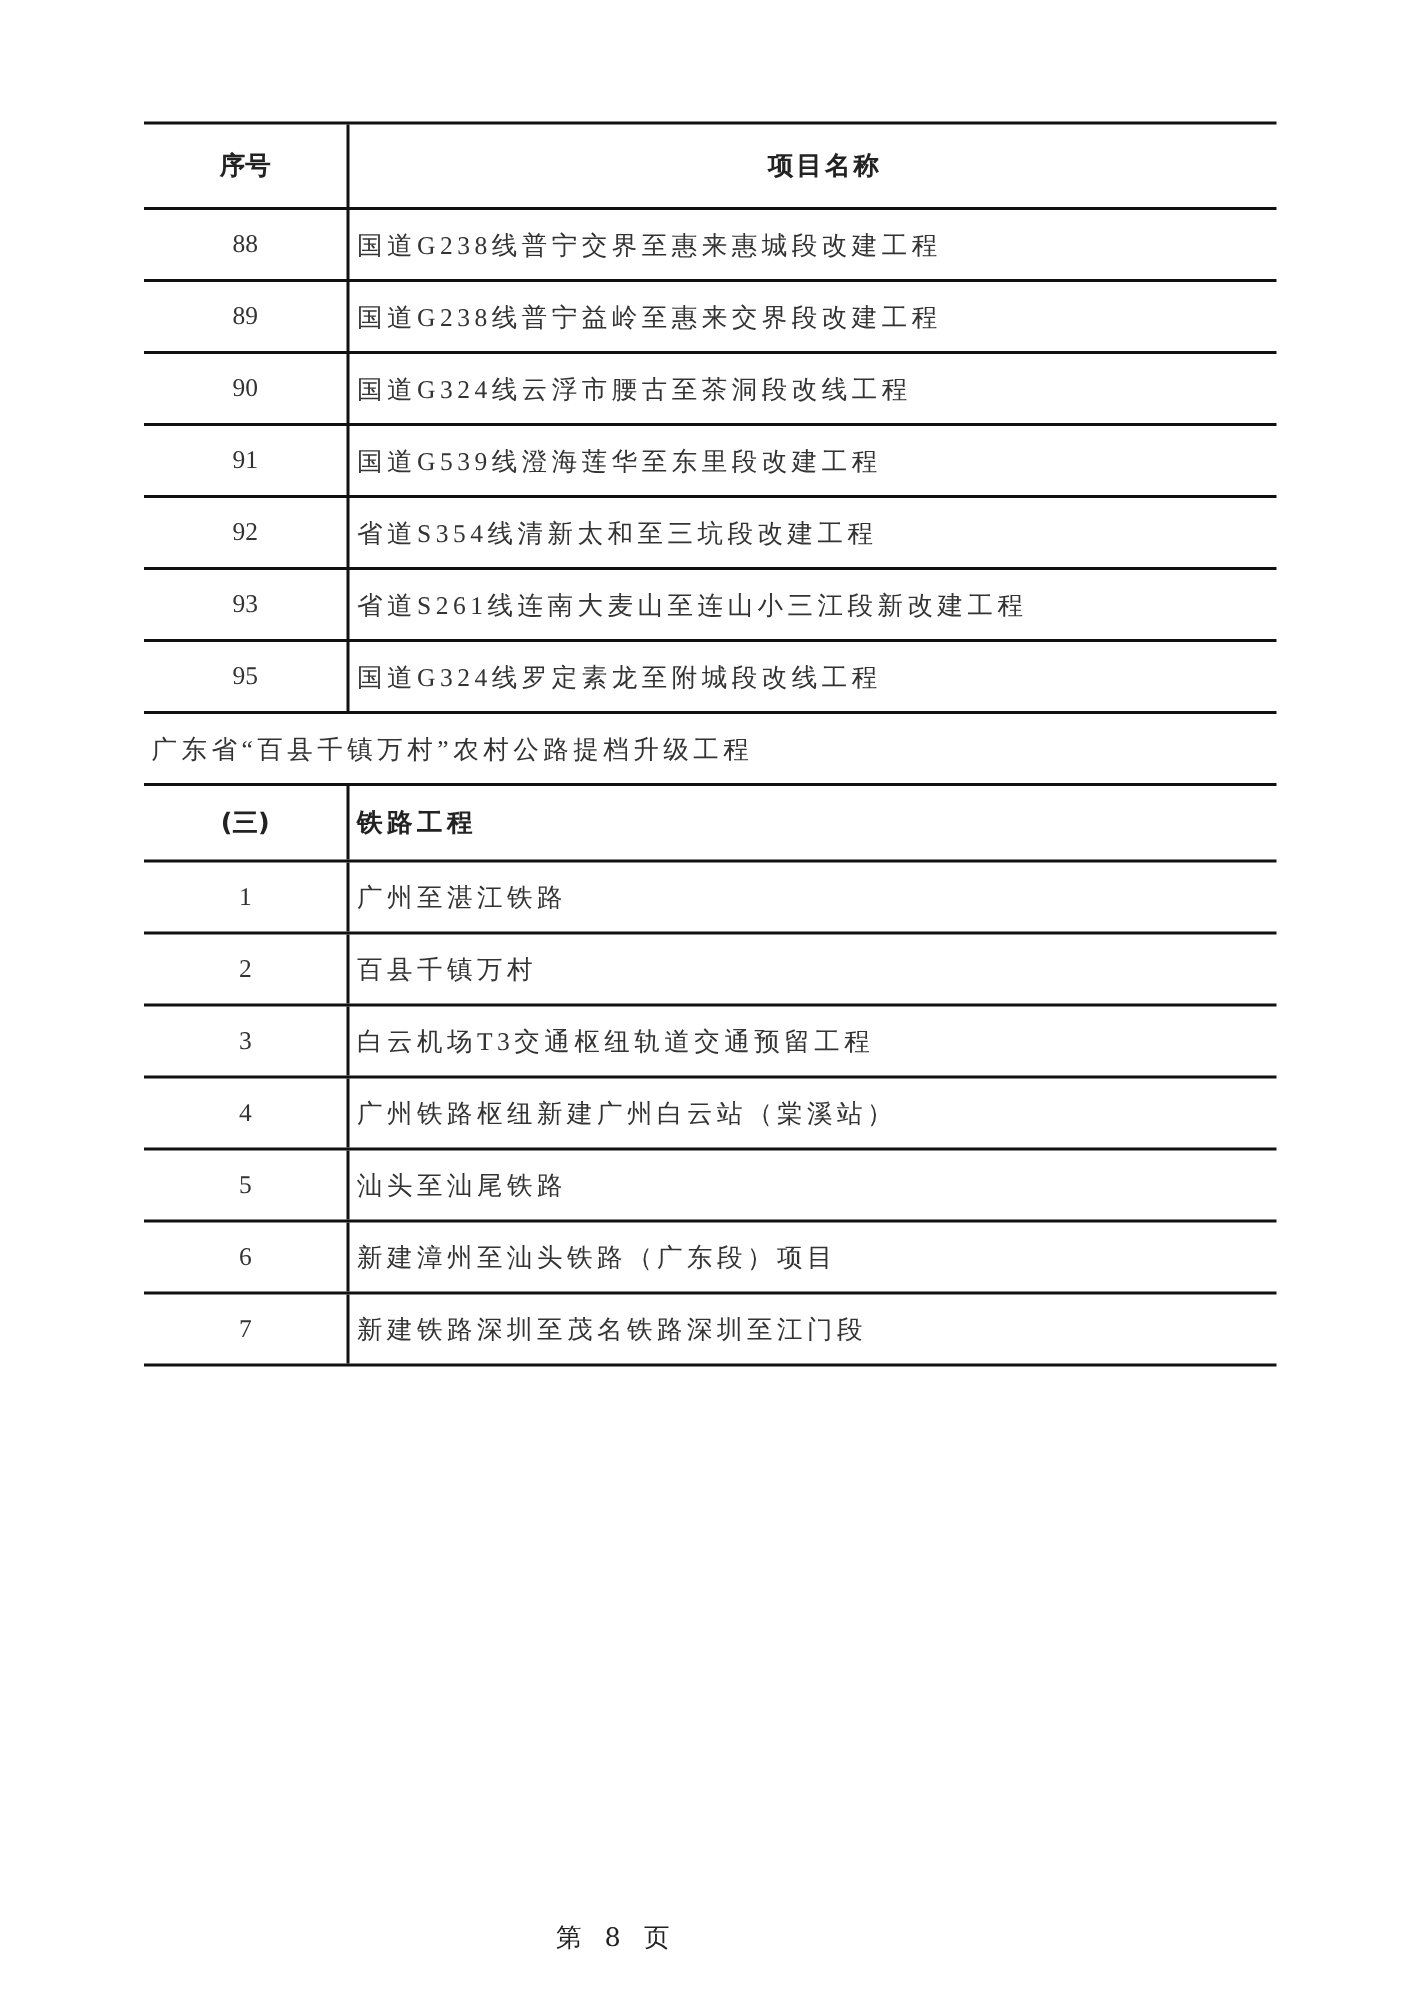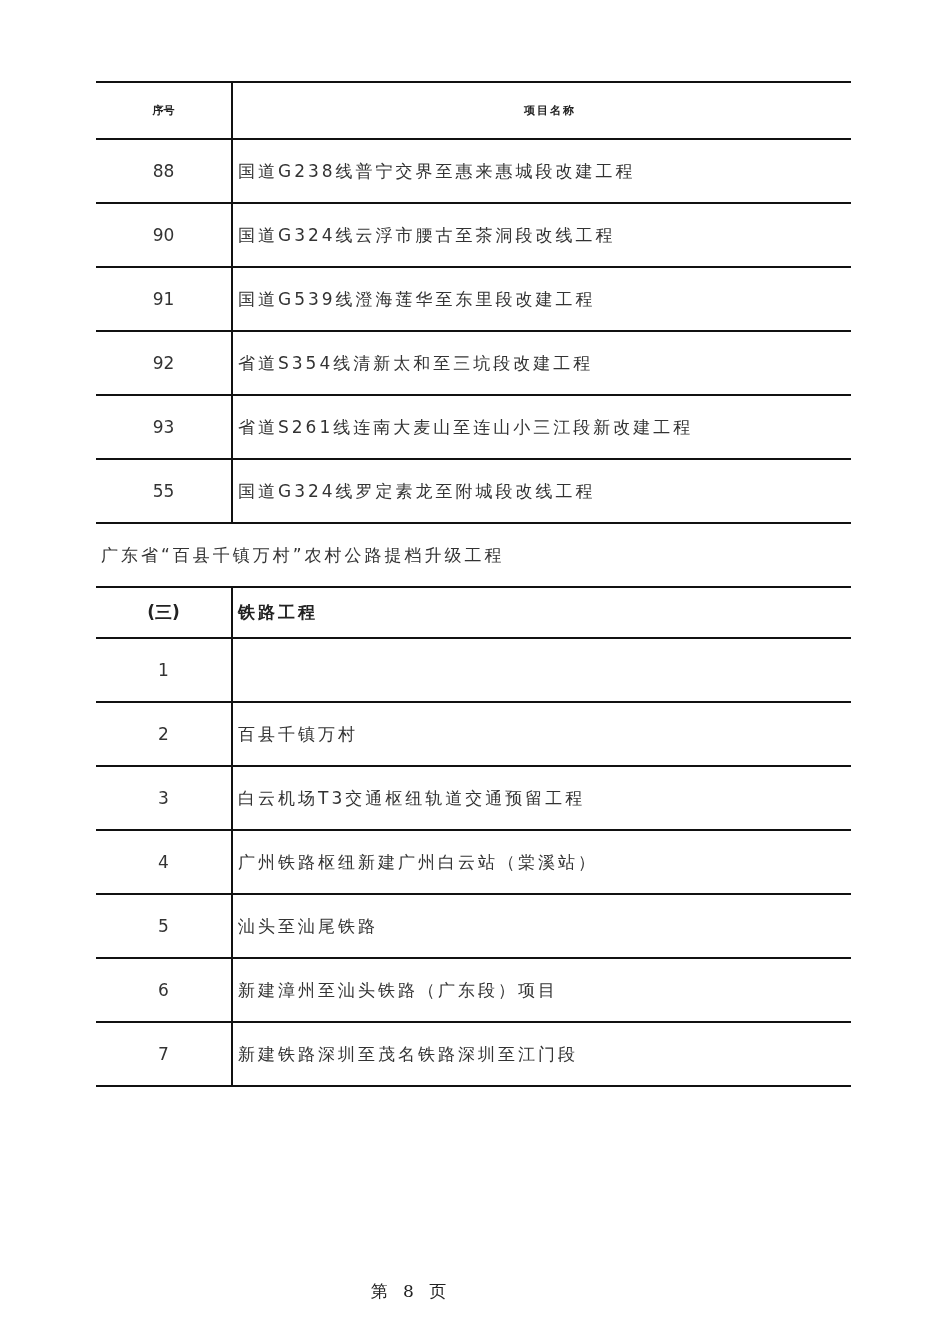--- a/index.html
+++ b/index.html
@@ -44,29 +44,29 @@
       padding-left: 5px;
       font-size: 17px;
       letter-spacing: 3px;
       color: #333;
       white-space: nowrap;
     }
     .row.header { height: 57px; }
     .row.header .cell-num,
     .row.header .cell-name {
       font-weight: bold;
-      font-size: 11px;
+      font-size: 17px;
       color: #222;
     }
     .row.header .cell-name {
       justify-content: center;
       padding-left: 16px;
       letter-spacing: 2px;
     }
-    .row.item { height: 64px; }
+    .row.item { height: 48px; font-family: Liberation Serif, serif; }
     .row.section { height: 51px; }
     .row.section .cell-name,
     .row.section .cell-num {
       font-weight: bold;
       color: #222;
     }
     .footer {
       position: absolute;
       top: 1280px;
       left: 0;
@@ -86,50 +86,55 @@
   <div class="row header">
     <div class="cell-num">序号</div>
     <div class="cell-name">项目名称</div>
   </div>
 
   <div class="row item">
     <div class="cell-num">88</div>
     <div class="cell-name">国道G238线普宁交界至惠来惠城段改建工程</div>
   </div>
   <div class="row item">
+    <div class="cell-num">89</div>
+    <div class="cell-name">国道G238线普宁益岭至惠来交界段改建工程</div>
+  </div>
+  <div class="row item">
     <div class="cell-num">90</div>
     <div class="cell-name">国道G324线云浮市腰古至茶洞段改线工程</div>
   </div>
   <div class="row item">
     <div class="cell-num">91</div>
     <div class="cell-name">国道G539线澄海莲华至东里段改建工程</div>
   </div>
   <div class="row item">
     <div class="cell-num">92</div>
     <div class="cell-name">省道S354线清新太和至三坑段改建工程</div>
   </div>
   <div class="row item">
     <div class="cell-num">93</div>
     <div class="cell-name">省道S261线连南大麦山至连山小三江段新改建工程</div>
   </div>
   <div class="row item">
-    <div class="cell-num">55</div>
+    <div class="cell-num">95</div>
     <div class="cell-name">国道G324线罗定素龙至附城段改线工程</div>
   </div>
   <div class="row item">
     <div class="cell-name">广东省“百县千镇万村”农村公路提档升级工程</div>
   </div>
 
   <div class="row section">
     <div class="cell-num">(三)</div>
     <div class="cell-name">铁路工程</div>
   </div>
 
   <div class="row item">
     <div class="cell-num">1</div>
+    <div class="cell-name">广州至湛江铁路</div>
   </div>
   <div class="row item">
     <div class="cell-num">2</div>
     <div class="cell-name">百县千镇万村</div>
   </div>
   <div class="row item">
     <div class="cell-num">3</div>
     <div class="cell-name">白云机场T3交通枢纽轨道交通预留工程</div>
   </div>
   <div class="row item">

